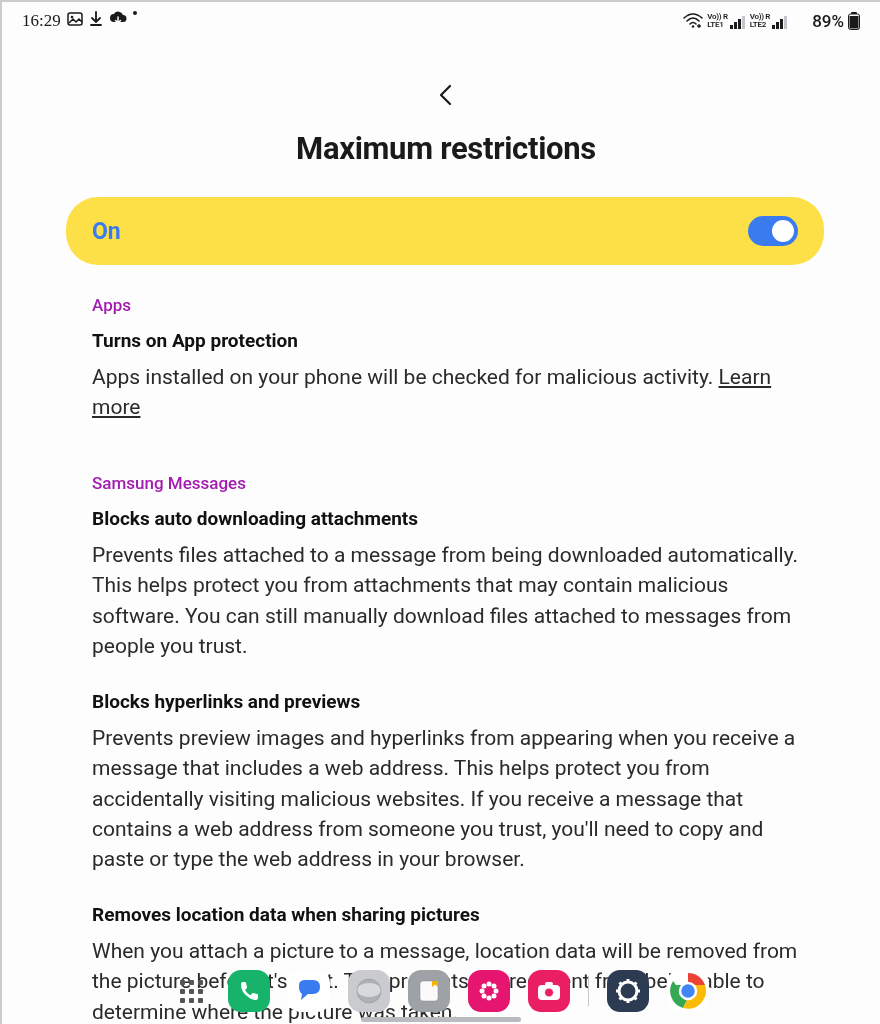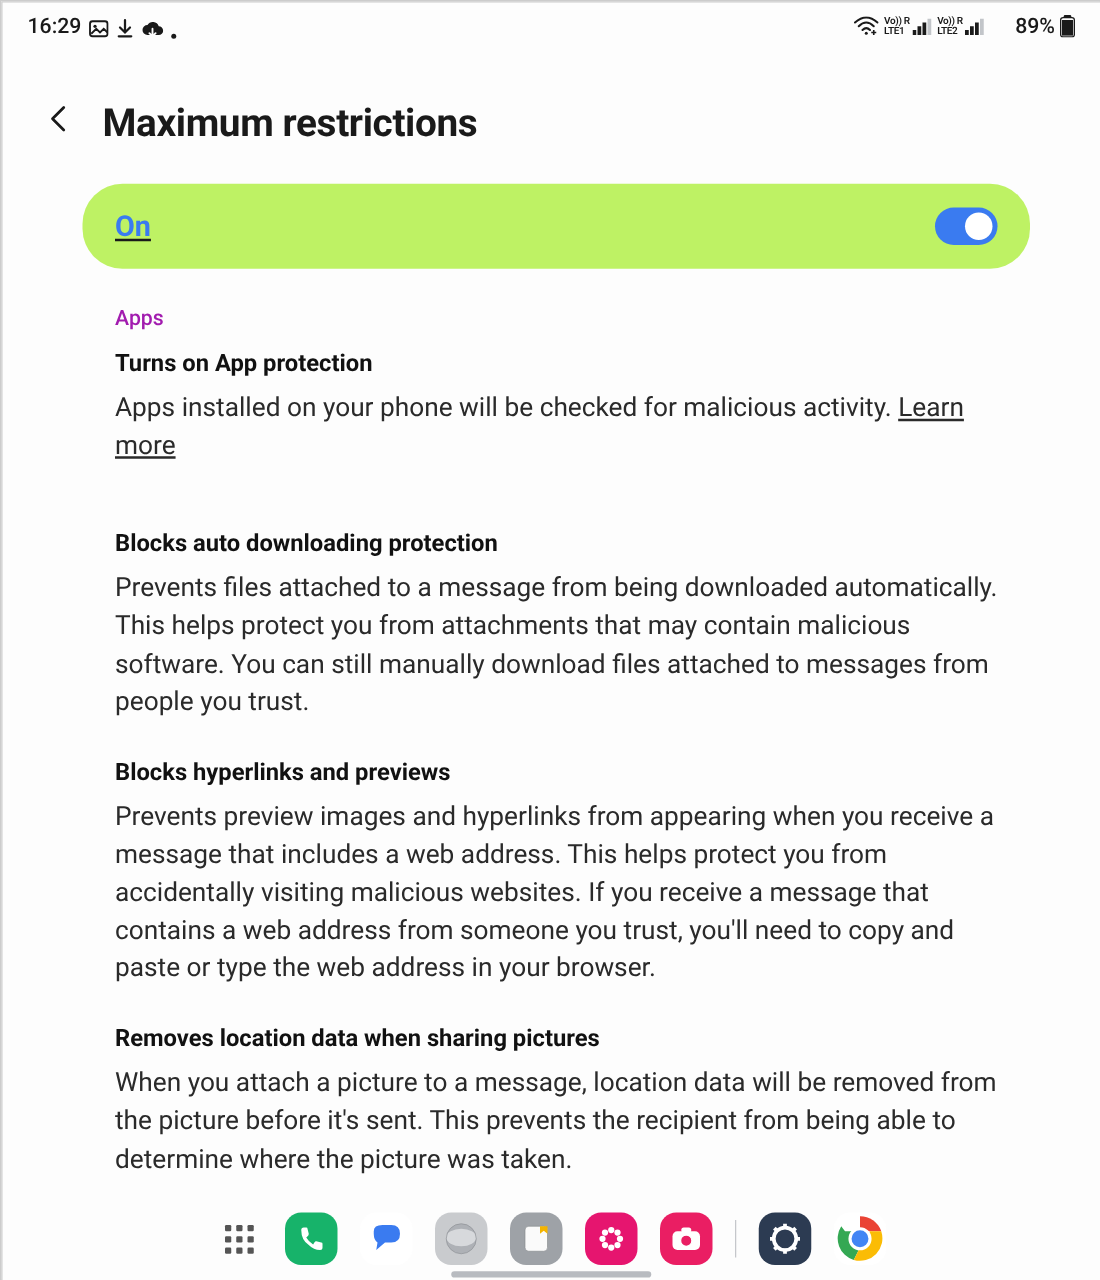--- a/index.html
+++ b/index.html
@@ -15,45 +15,45 @@
 
   
   .status-bar {
     display: flex; align-items: center;
     height: 38px;
     padding: 0 20px;
     font-size: 17px;
     font-weight: 500;
     color: #1a1a1a;
   }
-  .status-left { display: flex; align-items: flex-end; gap: 6px; }
+  .status-left { display: flex; align-items: flex-start; gap: 6px; font-family: Liberation Serif, serif; }
   .status-right { margin-left: auto; display: flex; align-items: center; gap: 4px; }
   .status-icon { display: inline-flex; align-items: center; justify-content: center; }
   .tiny-label { font-size: 8px; line-height: 8px; letter-spacing: -0.3px; font-weight: 600; }
-  .signal-group { display: flex; align-items: center; gap: 2px; }
+  .signal-group { display: flex; align-items: flex-end; gap: 2px; }
   .dot { width:4px; height:4px; border-radius:50%; background:#1a1a1a; }
 
   
   .header {
-    display: flex; align-items: flex-start;
+    display: flex; align-items: center;
     padding: 40px 20px 30px 30px;
     gap: 20px;
+    flex-direction: column;
   }
   .back-btn { width: 30px; height: 30px; display:flex; align-items:center; justify-content:center; cursor:pointer; }
   .page-title { font-size: 31px; font-weight: 700; letter-spacing: -0.3px; }
 
   
   .toggle-card {
     margin: 0 56px 0 64px;
-    background: #bef264;
+    background: #fde047;
     border-radius: 32px;
     height: 68px;
     display: flex; align-items: center;
     padding: 0 26px;
-    text-decoration: underline;
   }
   .toggle-label {
     color: #3a7bf0;
     font-size: 23px;
     font-weight: 700;
   }
   .toggle-switch {
     margin-left: auto;
     width: 50px; height: 30px;
     background: #3a7bf0;
@@ -230,23 +230,24 @@
     <div class="item-title">Turns on App protection</div>
     <div class="item-desc">
       <span>Apps installed on your phone will be checked for malicious activity. </span><span class="learn-link">Learn more</span>
     </div>
   </div>
 
   <div class="item">
   </div>
 
   <div class="section-gap"></div>
-
-  <div class="item">
-    <div class="item-title">Blocks auto downloading protection</div>
+  <div class="section-label">Samsung Messages</div>
+
+  <div class="item">
+    <div class="item-title">Blocks auto downloading attachments</div>
     <div class="item-desc">Prevents files attached to a message from being downloaded automatically. This helps protect you from attachments that may contain malicious software. You can still manually download files attached to messages from people you trust.</div>
   </div>
 
   <div class="item">
     <div class="item-title">Blocks hyperlinks and previews</div>
     <div class="item-desc">Prevents preview images and hyperlinks from appearing when you receive a message that includes a web address. This helps protect you from accidentally visiting malicious websites. If you receive a message that contains a web address from someone you trust, you'll need to copy and paste or type the web address in your browser.</div>
   </div>
 
   <div class="item">
     <div class="item-title">Removes location data when sharing pictures</div>

